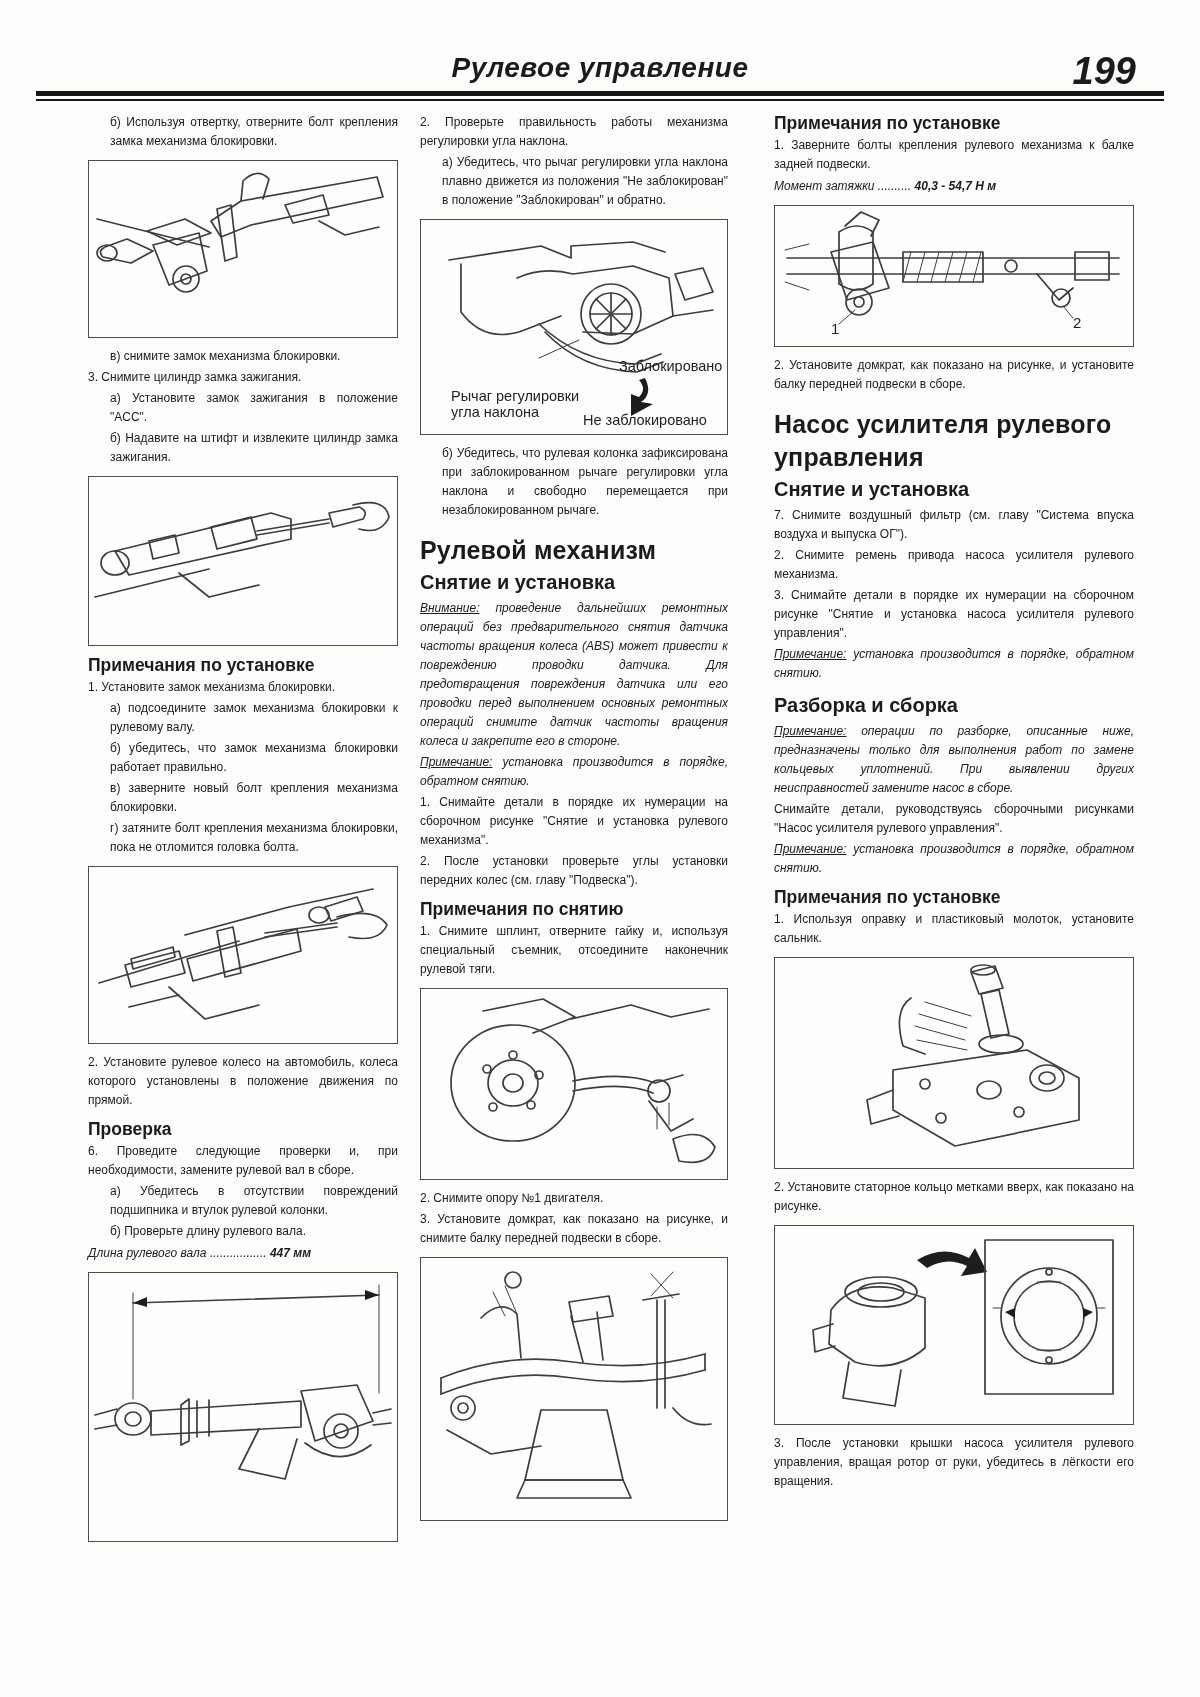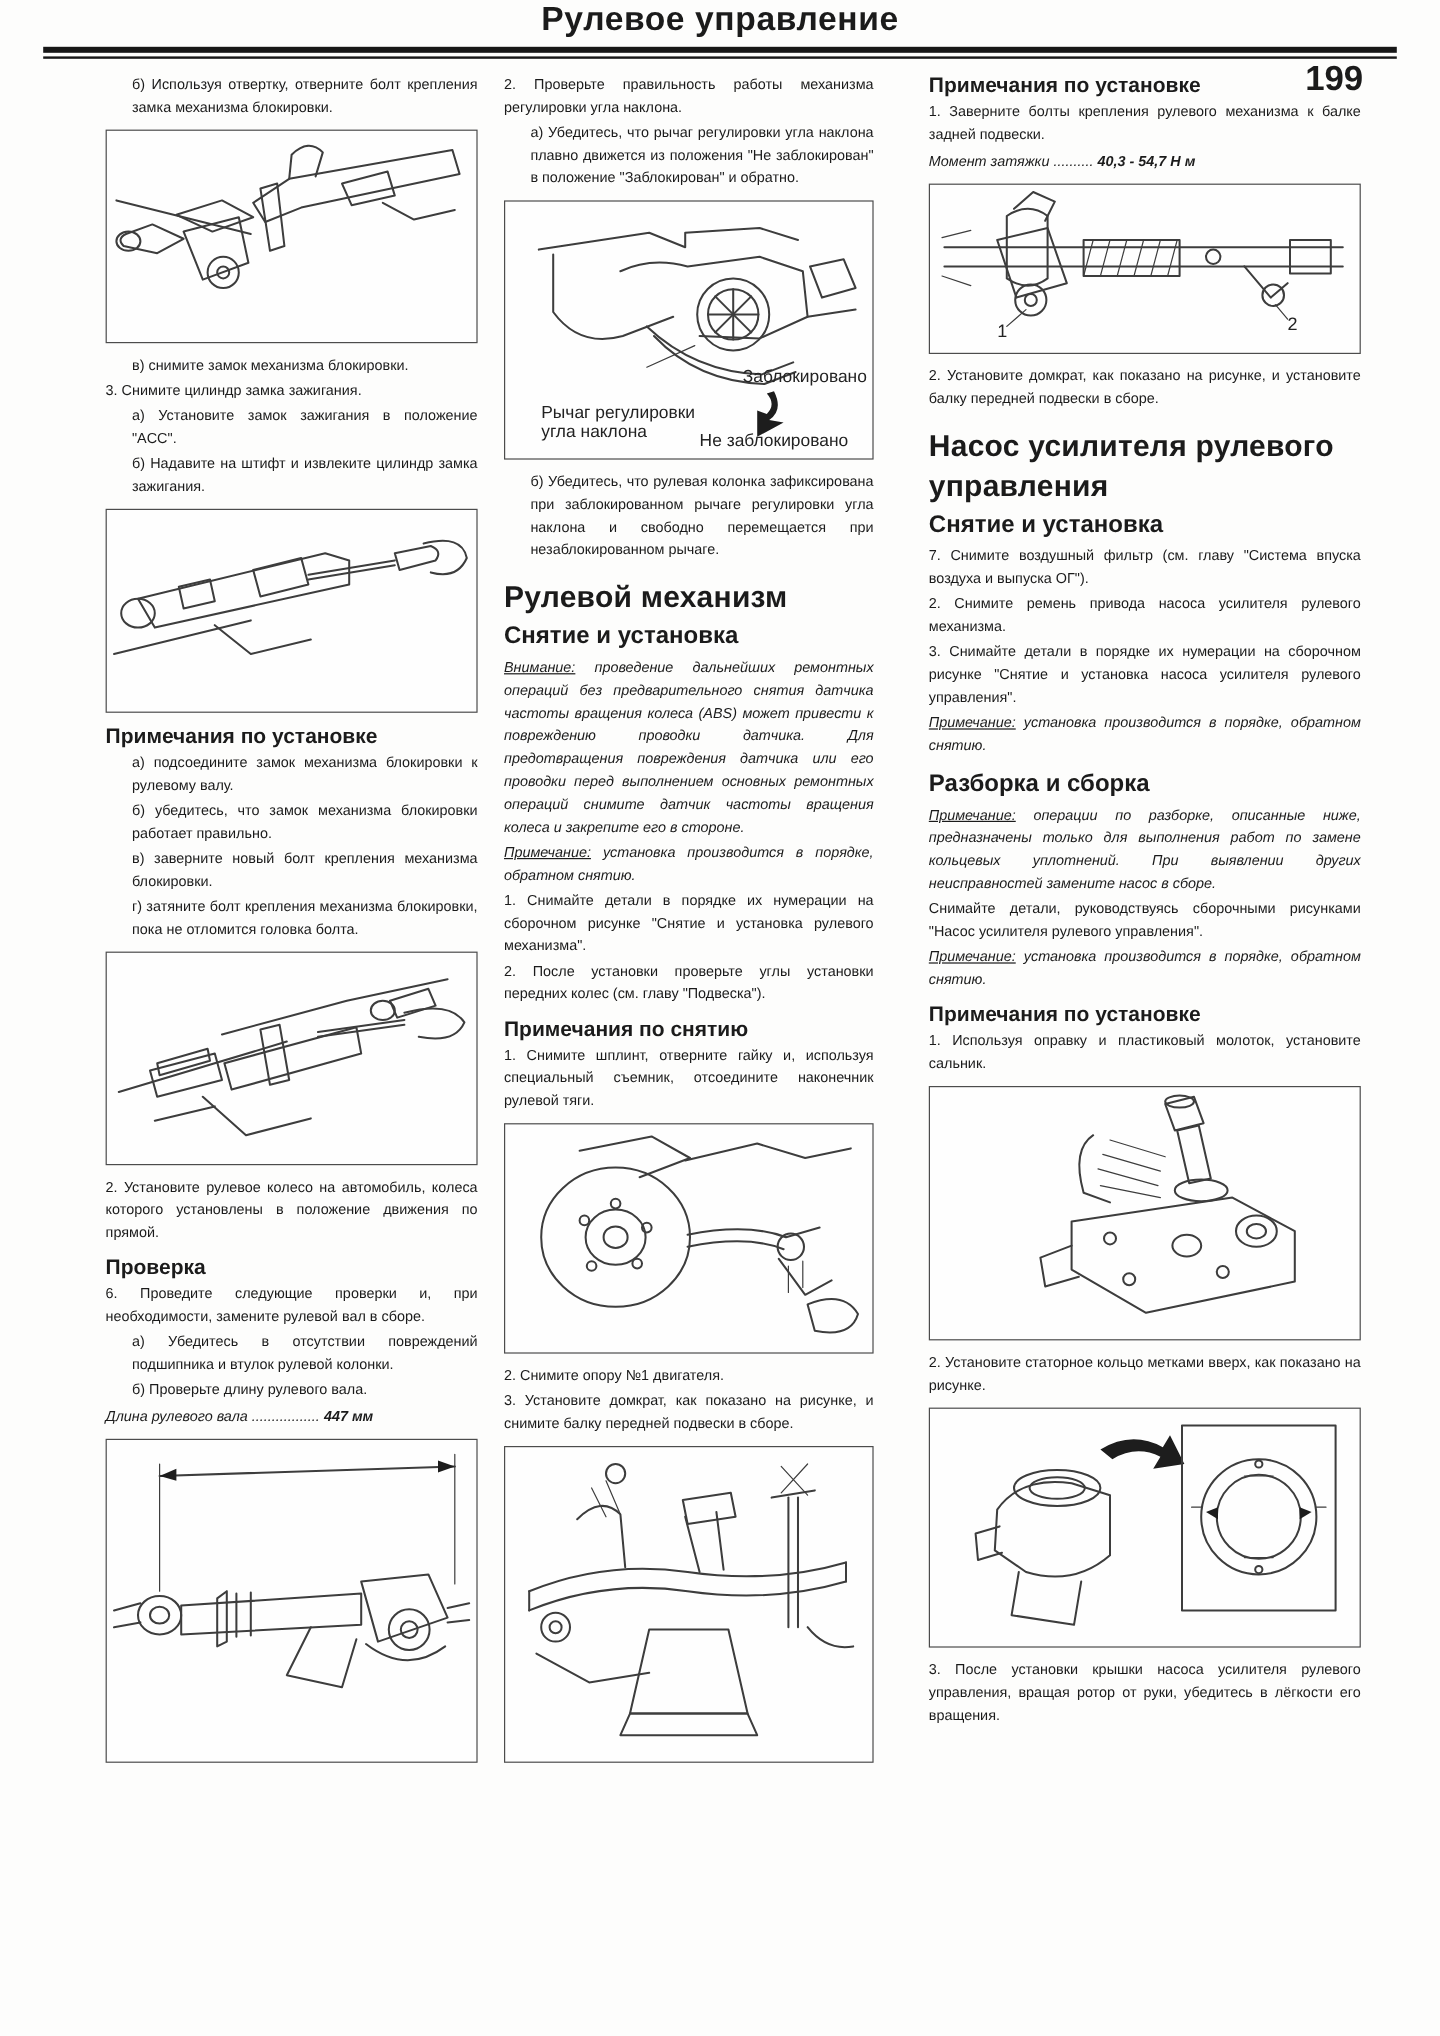--- a/index.html
+++ b/index.html
@@ -4,23 +4,23 @@
 <style>
   html,body{margin:0;padding:0;}
   body{
     width:1200px;height:1697px;overflow:hidden;
     background:#fdfdfc;color:#1b1b1b;
     font-family:"Liberation Sans","DejaVu Sans",sans-serif;
     -webkit-font-smoothing:antialiased;
   }
   .page{position:relative;width:1200px;height:1697px;}
   
-  .hdr{position:relative;}
+  .hdr{position:relative;padding-top:52px;font-style:italic;}
   .hdr-title{text-align:center;font-size:28px;font-weight:bold;letter-spacing:.5px;}
-  .hdr-page{position:absolute;top:50px;right:64px;font-size:29px;font-weight:bold;}
+  .hdr-page{position:absolute;top:50px;right:64px;font-size:38px;font-weight:bold;}
   .hdr-rule{margin:7px 36px 0 36px;height:3px;border-top:5px solid #171717;border-bottom:2px solid #171717;}
   
   .cols{display:flex;align-items:flex-start;padding-left:88px;margin-top:12px;}
   .col{flex:none;}
   .col-l{width:310px;margin-right:22px;}
   .col-m{width:308px;margin-right:46px;}
   .col-r{width:360px;}
   
   .p{font-size:12px;line-height:19px;text-align:justify;margin:0 0 2px 0;}
   .ind{padding-left:22px;}
@@ -87,20 +87,21 @@
           <line x1="168" y1="54" x2="240" y2="42"></line>
           <line x1="168" y1="58" x2="240" y2="46"></line>
           <path d="M240 36 L270 30 Q280 34 274 42 L244 50 Z"></path>
           <path d="M264 28 Q296 20 300 40 Q292 58 270 52"></path>
           <path d="M6 120 L120 92"></path>
           <path d="M90 96 L120 120 L170 108"></path>
         </svg>
       </div>
 
       <div class="h-small">Примечания по установке</div>
+      <p class="p">1. Установите замок механизма блокировки.</p>
       <p class="p ind">а) подсоедините замок механизма блокировки к рулевому валу.</p>
       <p class="p ind">б) убедитесь, что замок механизма блокировки работает правильно.</p>
       <p class="p ind">в) заверните новый болт крепления механизма блокировки.</p>
       <p class="p ind">г) затяните болт крепления механизма блокировки, пока не отломится головка болта.</p>
 
       <div class="fig" style="height:176px;">
         <svg width="306" height="176" viewBox="0 0 306 176">
           <path d="M10 116 L150 74"></path>
           <path d="M36 98 L90 84 L96 106 L42 120 Z"></path>
           <path d="M42 92 L84 80 L86 90 L44 102 Z"></path>

